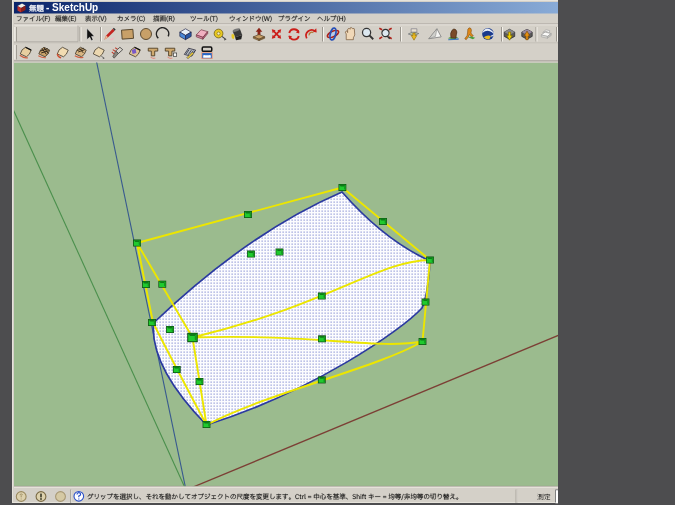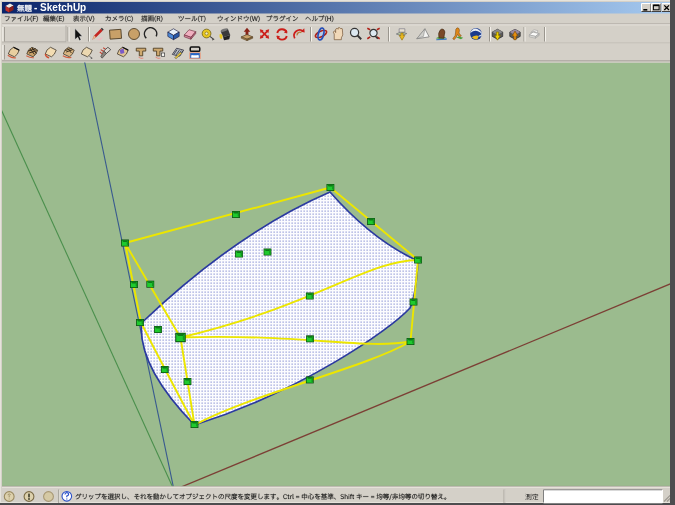--- a/index.html
+++ b/index.html
@@ -1,14 +1,14 @@
 <!DOCTYPE html>
 <html><head><meta charset="utf-8"><style>
 html,body{margin:0;padding:0;background:#4d4d4f;font-family:"Liberation Sans",sans-serif;}
-#w{position:relative;width:670px;height:505px;overflow:hidden;}
+#w{position:relative;width:546px;height:505px;overflow:hidden;margin-left:12px;}
 </style></head><body>
 <div id="w"><svg width="675" height="505" viewBox="0 0 675 505" shape-rendering="auto">
 <defs>
 <linearGradient id="tg" x1="0" y1="0" x2="1" y2="0">
  <stop offset="0" stop-color="#0a246a"></stop>
           <stop offset="1" stop-color="#a6caf0"></stop>
 </linearGradient>
 <pattern id="st" width="3" height="3" patternUnits="userSpaceOnUse">
  <rect width="3" height="3" fill="#fcfcfe"></rect>
  <rect x="0.6" y="0.6" width="1" height="1" fill="#5060c0"></rect>

